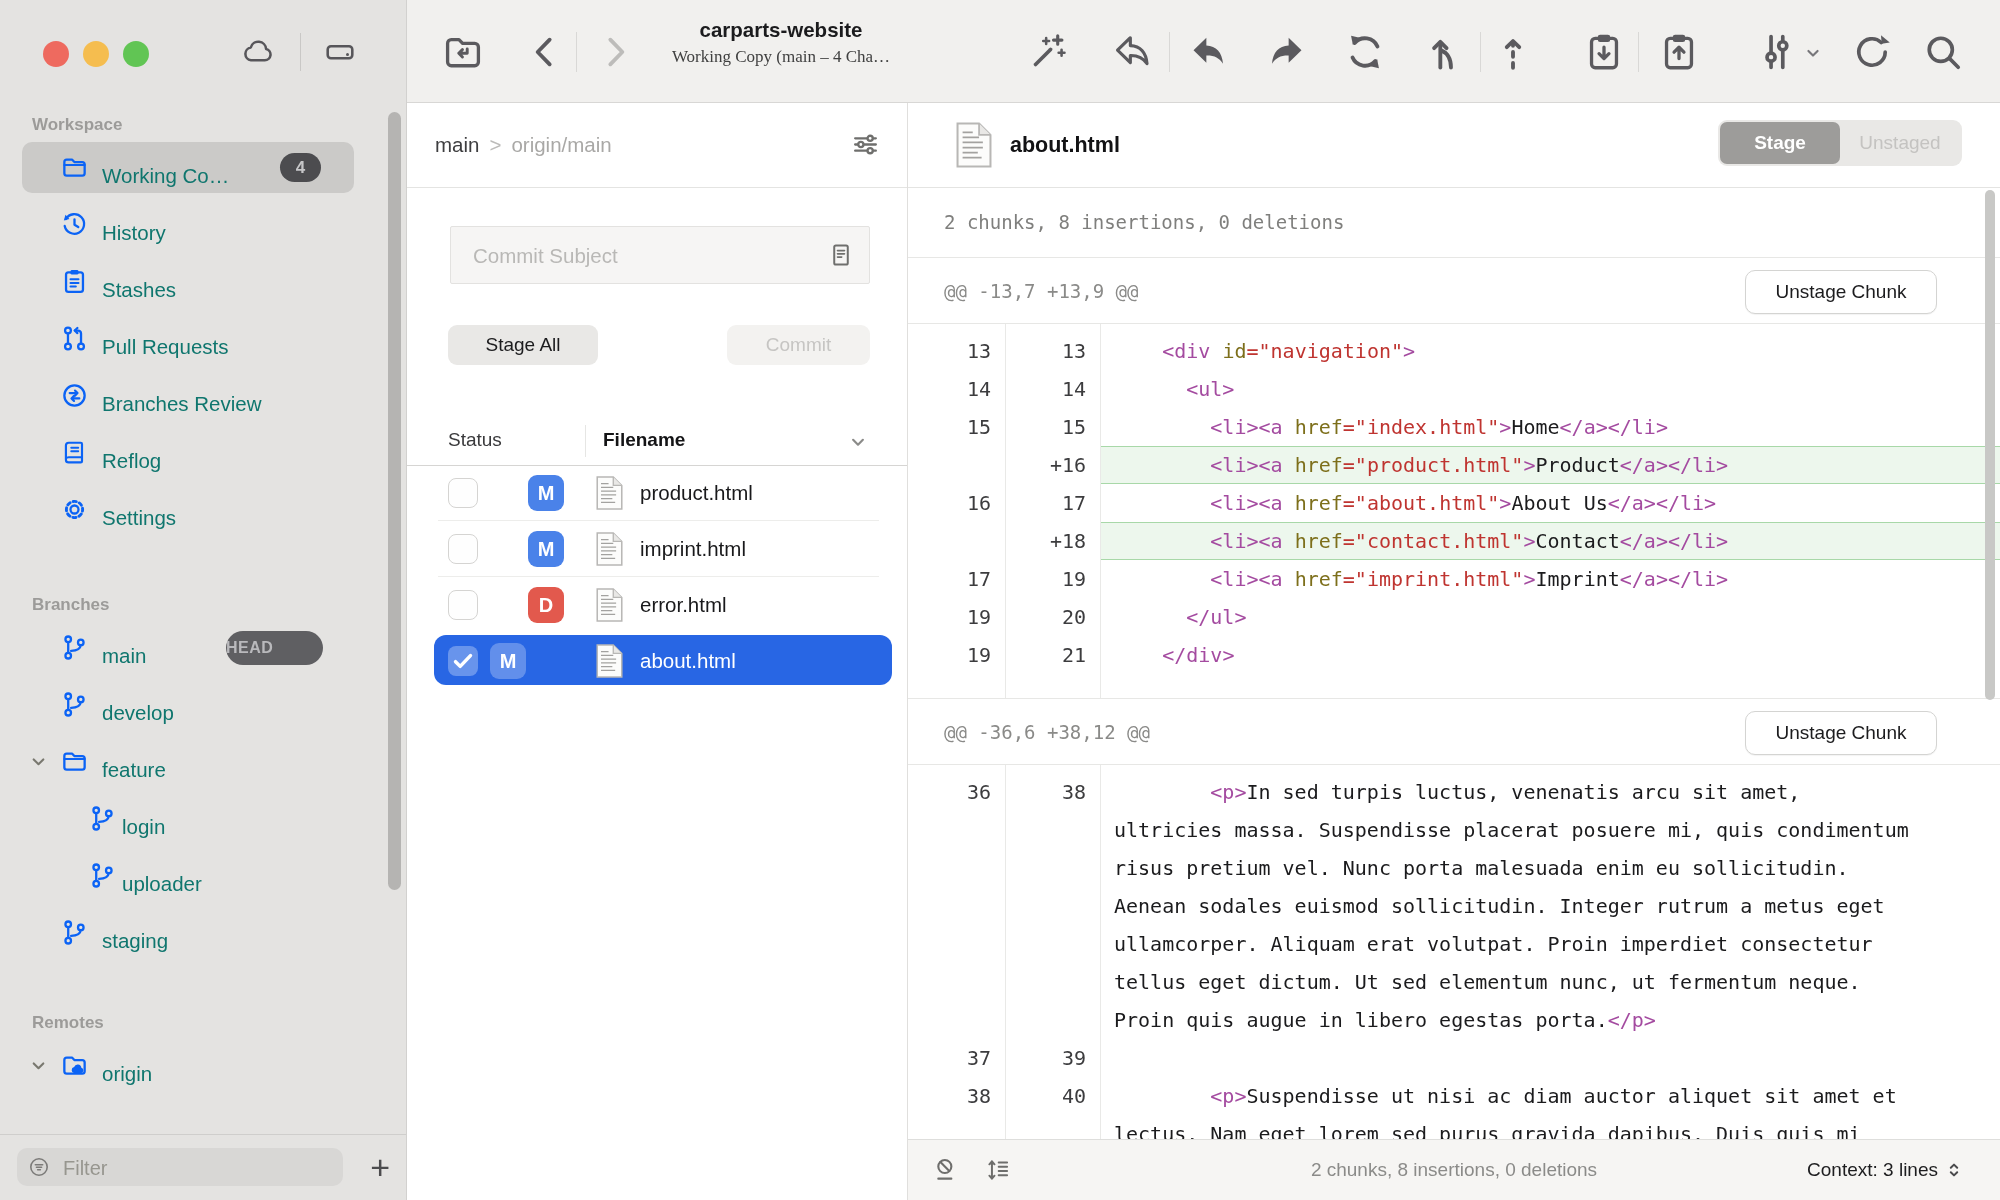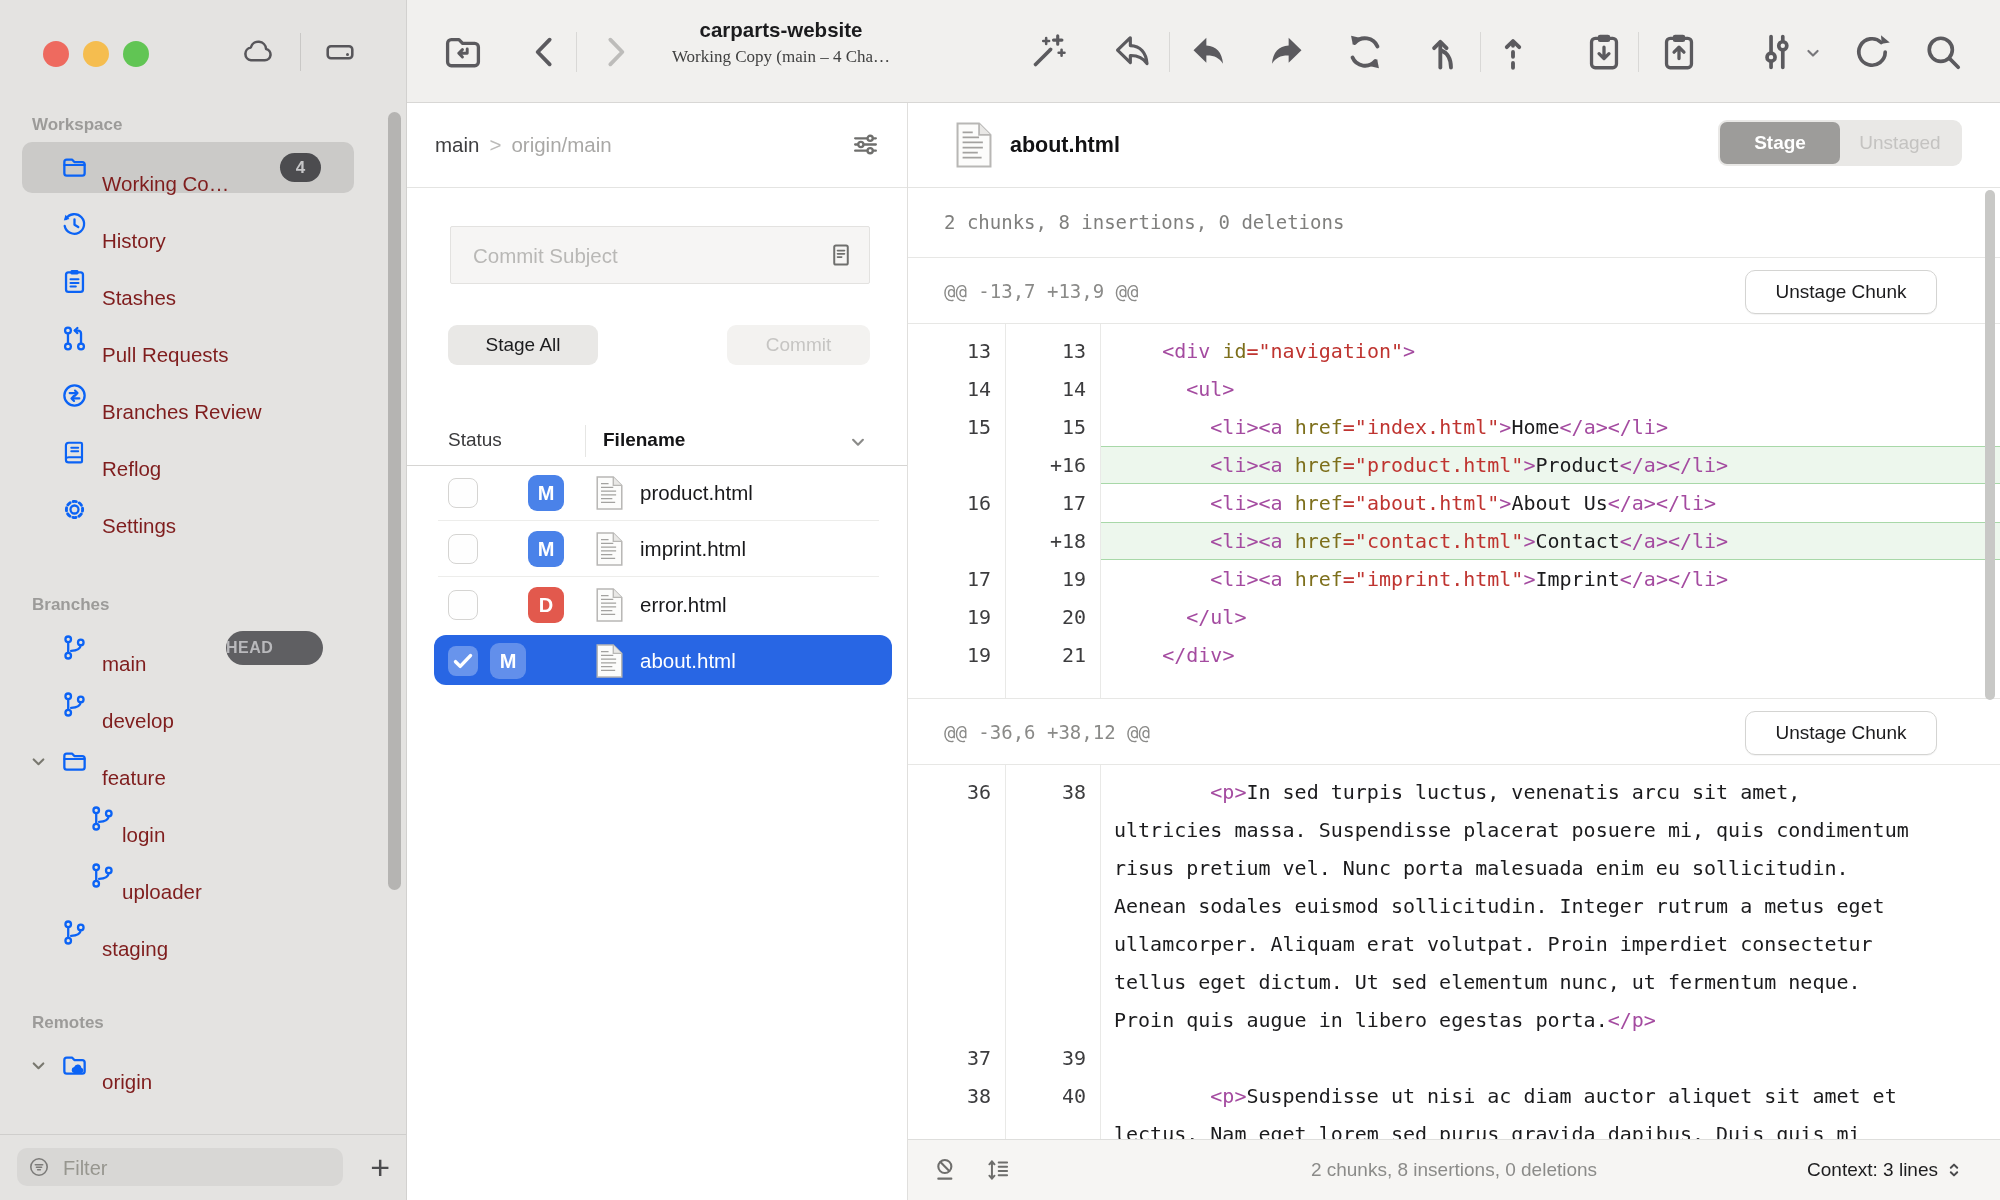--- a/index.html
+++ b/index.html
@@ -35,21 +35,21 @@
 
   
   #sb-sections{position:absolute;left:0;top:103px;right:14px;}
   .sec-title{margin-left:32px;font-size:17px;font-weight:bold;color:#9c9b99;line-height:28px;}
   .mt-ws{margin-top:8px;}.mt-br{margin-top:53px;}.mt-tg{margin-top:30px;}.mt-rm{margin-top:48px;}
   .sb-item{position:relative;height:57px;}
   .sb-hl{position:absolute;left:22px;right:38px;top:3px;bottom:3px;border-radius:10px;background:#cbcac8;}
   .sb-chev{position:absolute;left:27px;top:17px;width:23px;height:23px;color:#79786f;}
   .sb-ic{position:absolute;left:60px;top:14px;width:29px;height:29px;color:var(--accent);}
   .sb-ic.ind{left:88px;}
-  .sb-lbl{position:absolute;left:102px;top:16px;line-height:57px;font-size:20.5px;color:#7f1d1d;white-space:nowrap;}
+  .sb-lbl{position:absolute;left:102px;top:8px;line-height:57px;font-size:20.5px;color:#0f766e;white-space:nowrap;}
   .sb-lbl.ind{left:122px;}
   .sb-badge{position:absolute;left:280px;top:14px;width:41px;height:29px;border-radius:15px;background:#4c4c4f;
             color:#c6c6c8;font-size:17px;font-weight:bold;text-align:center;line-height:29px;}
   .sb-pill{position:absolute;left:226px;top:12px;width:97px;height:34px;border-radius:17px;background:#5f5f62;
             color:#b9b9bc;font-size:16px;font-weight:bold;text-align:left;line-height:34px;letter-spacing:.5px;}
   #sb-scroll{position:absolute;left:388px;top:112px;width:13px;height:778px;border-radius:7px;background:#b5b4b2;}
   #filterbar{position:absolute;left:0;right:0;bottom:0;height:65px;border-top:1px solid #cfcecc;}
   #filter-box{position:absolute;left:17px;top:13px;width:326px;height:38px;border-radius:10px;background:#d8d7d5;}
   #filter-box .f-ic{position:absolute;left:10px;top:7px;width:24px;height:24px;color:#7c7b79;}
   #filter-box input{position:absolute;left:44px;top:0;width:270px;height:38px;border:none;background:transparent;

